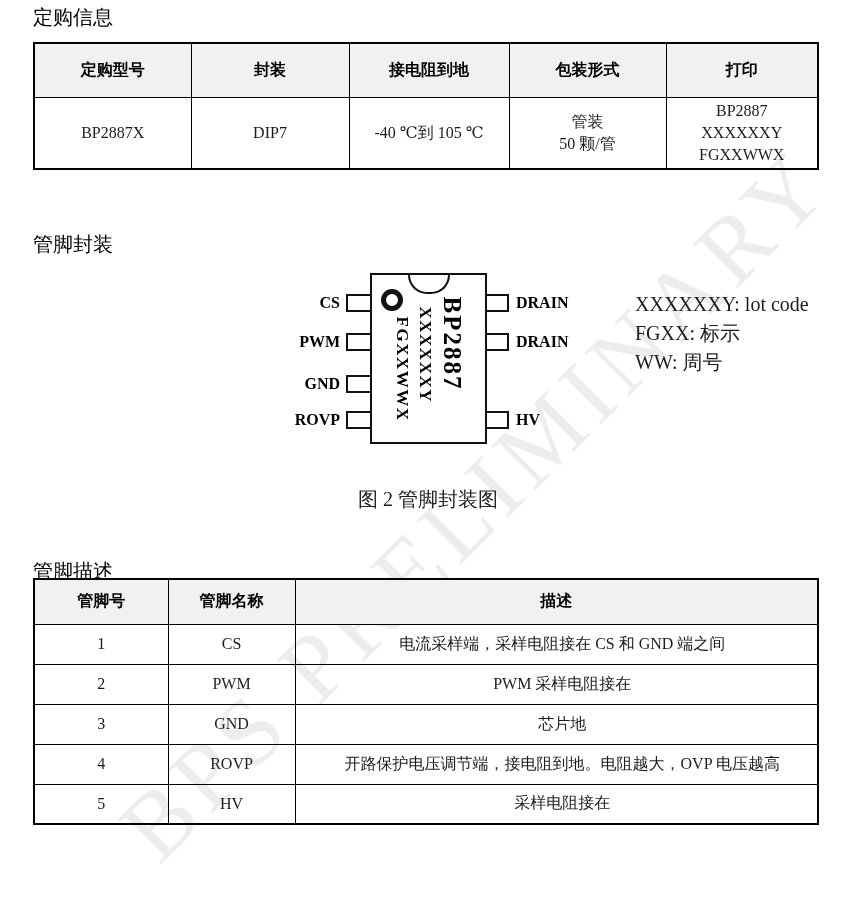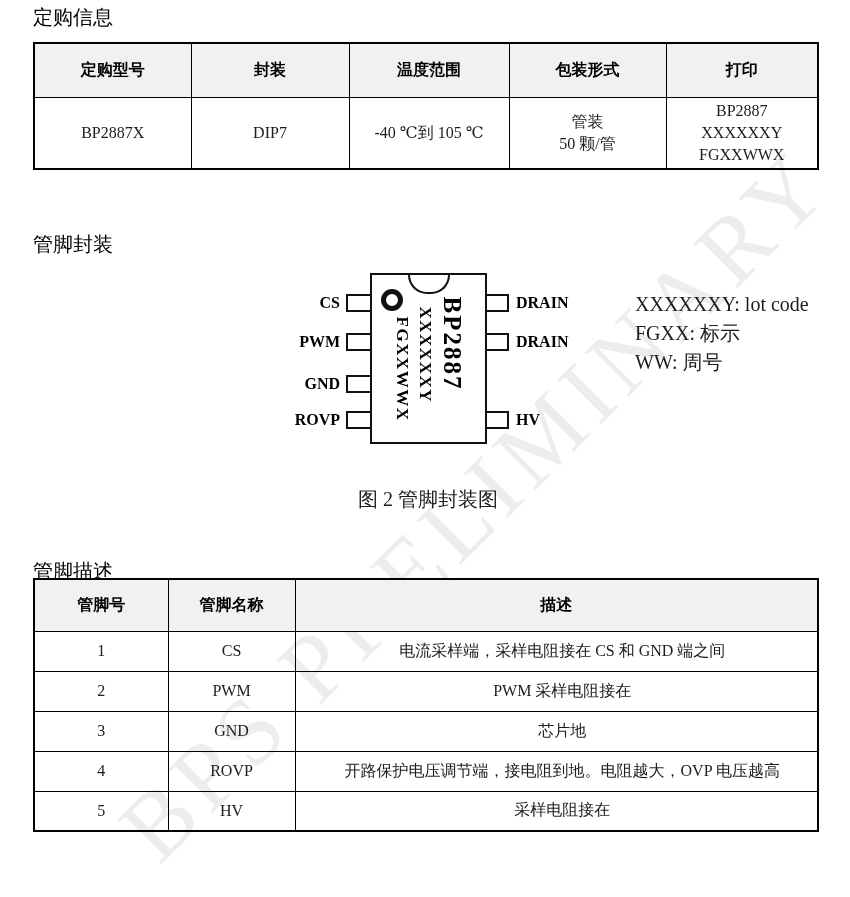--- a/index.html
+++ b/index.html
@@ -45,21 +45,21 @@
     font-family:"Liberation Sans","DejaVu Sans",sans-serif;
     font-weight:700; font-size:16px; color:#000; text-align:center;
   }
   td {
     font-family:"Liberation Serif","DejaVu Serif",serif;
     font-size:16px; text-align:center; vertical-align:middle;
     background:transparent;
   }
   .order-table th { height:54px; }
   .order-table td { height:72px; line-height:22px; }
-  .pin-table th { height:52px; }
+  .pin-table th { height:45px; }
   .pin-table td { height:40px; }
   .pin-table td.desc { text-align:center; padding-left:12px; }
 
   
   .chip-body {
     position:absolute; left:370px; top:273px; width:117px; height:171px;
     border:2px solid #111; background:#fff;
   }
   .notch {
     position:absolute; left:calc(50% - 21px); top:0; width:42px; height:19px;
@@ -110,21 +110,21 @@
       <col style="width:157px">
         <col style="width:158px">
         <col style="width:160px">
         <col style="width:157px">
         <col style="width:152px">
     </colgroup>
     <thead>
       <tr>
         <th>定购型号</th>
         <th>封装</th>
-        <th>温度范围</th>
+        <th>接电阻到地</th>
         <th>包装形式</th>
         <th>打印</th>
       </tr>
     </thead>
     <tbody>
       <tr>
         <td>BP2887X</td>
         <td>DIP7</td>
         <td>-40 ℃到 105 ℃</td>
         <td>

